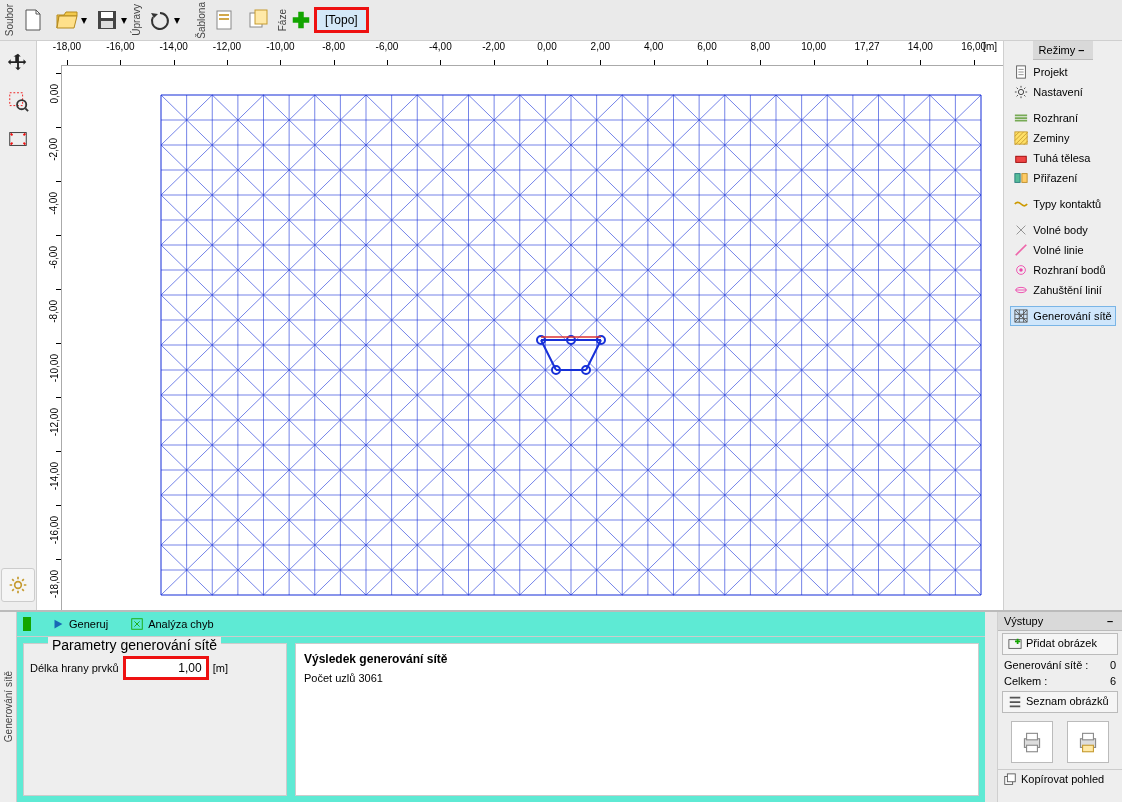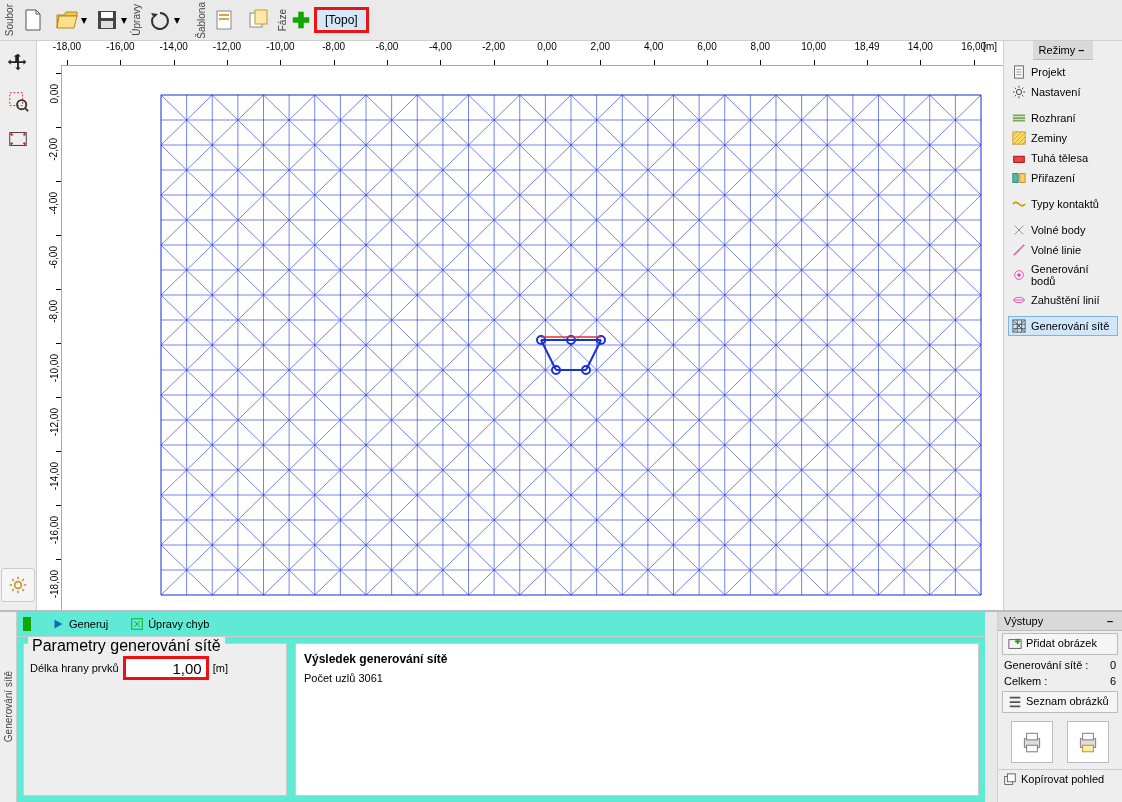--- a/index.html
+++ b/index.html
@@ -36,23 +36,23 @@
   .mode-gap { height:6px; }
   .bottom { height:190px; display:flex; border-top:2px solid #bbb; }
   .bottom-left-tab { width:16px; background:#eee; display:flex; align-items:center; justify-content:center; border-right:1px solid #ccc;}
   .bottom-main { flex:1; background:#5eead4; display:flex; flex-direction:column; }
   .tabbar { height:24px; display:flex; align-items:center; gap:10px; border-bottom:1px solid #ccc; padding:0 6px; }
   .tabbar .indicator { width:8px; height:14px; background:#13a500; margin-right:4px;}
   .tabbtn { display:flex; align-items:center; gap:4px; padding:2px 6px; font-size:11px; cursor:pointer; }
   .tabbtn svg { width:14px; height:14px; }
   .bottom-body { flex:1; display:flex; gap:8px; padding:6px; }
   .params { width:250px; border:1px solid #ccc; background:#eee; padding:6px; font-size:11px; position:relative;}
-  .params .title { position:absolute; top:-7px; left:4px; background:#eee; padding:0 4px; font-size:16px;}
+  .params .title { position:absolute; top:-7px; left:24px; background:#eee; padding:0 4px; font-size:14px;}
   .params .row { display:flex; align-items:center; gap:4px; margin:6px 0; }
-  .params input[type="text"] { width:72px; height:18px; border:3px solid #e11; text-align:right; padding:0 4px; font-size:15px; }
+  .params input[type="text"] { width:72px; height:18px; border:3px solid #e11; text-align:right; padding:0 4px; font-size:12px; }
   .params .cb { display:flex; align-items:center; gap:4px; margin:4px 0; font-size:11px;}
   .params input[type="checkbox"] { width:13px; height:13px; }
   .results { flex:1; border:1px solid #ccc; background:#fff; padding:8px; font-size:11px; }
   .results .title { font-weight:bold; margin-bottom:6px; font-size:12px;}
   .results .ok { color:#13a500; }
   .vystupy { width:124px; background:#eee; border-left:1px solid #cfcfcf; display:flex; flex-direction:column; font-size:11px;margin-left:12px;}
   .vystupy .btnrow { display:flex; justify-content:center; gap:14px; padding:6px 0;}
   .vystupy .pbtn { width:40px; height:40px; border:1px solid #bbb; background:#fff; display:flex; align-items:center; justify-content:center; cursor:pointer;}
   .vystupy .link { display:flex; gap:4px; padding:3px 5px; cursor:pointer;}
   .vystupy .link.boxed { border:1px solid #bbb; margin:2px 4px; background:#f5f5f5;}
@@ -179,21 +179,21 @@
         <div class="label" style="left: 539.333px;">2,00</div>
         <div class="tick" style="left: 592.667px;"></div>
         <div class="label" style="left: 592.667px;">4,00</div>
         <div class="tick" style="left: 646px;"></div>
         <div class="label" style="left: 646px;">6,00</div>
         <div class="tick" style="left: 699.333px;"></div>
         <div class="label" style="left: 699.333px;">8,00</div>
         <div class="tick" style="left: 752.667px;"></div>
         <div class="label" style="left: 752.667px;">10,00</div>
         <div class="tick" style="left: 806px;"></div>
-        <div class="label" style="left: 806px;">18,49</div>
+        <div class="label" style="left: 806px;">17,27</div>
         <div class="tick" style="left: 859.333px;"></div>
         <div class="label" style="left: 859.333px;">14,00</div>
         <div class="tick" style="left: 912.667px;"></div>
         <div class="label" style="left: 912.667px;">16,00</div>
       </div>
     <div class="ruler-v">
         <div class="tick" style="top: 8px;"></div>
         <div class="label" style="top: 8px;">0,00</div>
         <div class="tick" style="top: 62px;"></div>
         <div class="label" style="top: 62px;">-2,00</div>
@@ -313,21 +313,21 @@
           </span>
           <span>Volné linie</span>
         </div>
         <div class="mode-item">
           <span class="mi">
             <svg width="14" height="14" viewBox="0 0 16 16">
               <circle cx="8" cy="8" r="5" fill="none" stroke="#e4a"></circle>
               <circle cx="8" cy="8" r="2" fill="#e4a"></circle>
             </svg>
           </span>
-          <span>Generování bodů</span>
+          <span>Rozhraní bodů</span>
         </div>
         <div class="mode-item">
           <span class="mi">
             <svg width="14" height="14" viewBox="0 0 16 16">
               <ellipse cx="8" cy="8" rx="6" ry="3" fill="none" stroke="#e4a"></ellipse>
               <path d="M2 8h12" stroke="#e4a"></path>
             </svg>
           </span>
           <span>Zahuštění linií</span>
         </div>
@@ -355,21 +355,21 @@
         <svg viewBox="0 0 16 16">
             <path d="M4 3v10l9-5z" fill="#1767b5"></path>
           </svg>
         <span>Generuj</span>
       </div>
       <div class="tabbtn">
         <svg viewBox="0 0 16 16">
             <rect x="2" y="2" width="12" height="12" fill="none" stroke="#13a500"></rect>
             <path d="M5 5l6 6M11 5l-6 6" stroke="#13a500"></path>
           </svg>
-        <span>Úpravy chyb</span>
+        <span>Analýza chyb</span>
       </div>
     </div>
     <div class="bottom-body">
       <div class="params">
         <span class="title">Parametry generování sítě</span>
         <div class="row">
           <span>Délka hrany prvků</span>
           <input type="text" value="1,00" style="">
           <span>[m]</span>
         </div>

